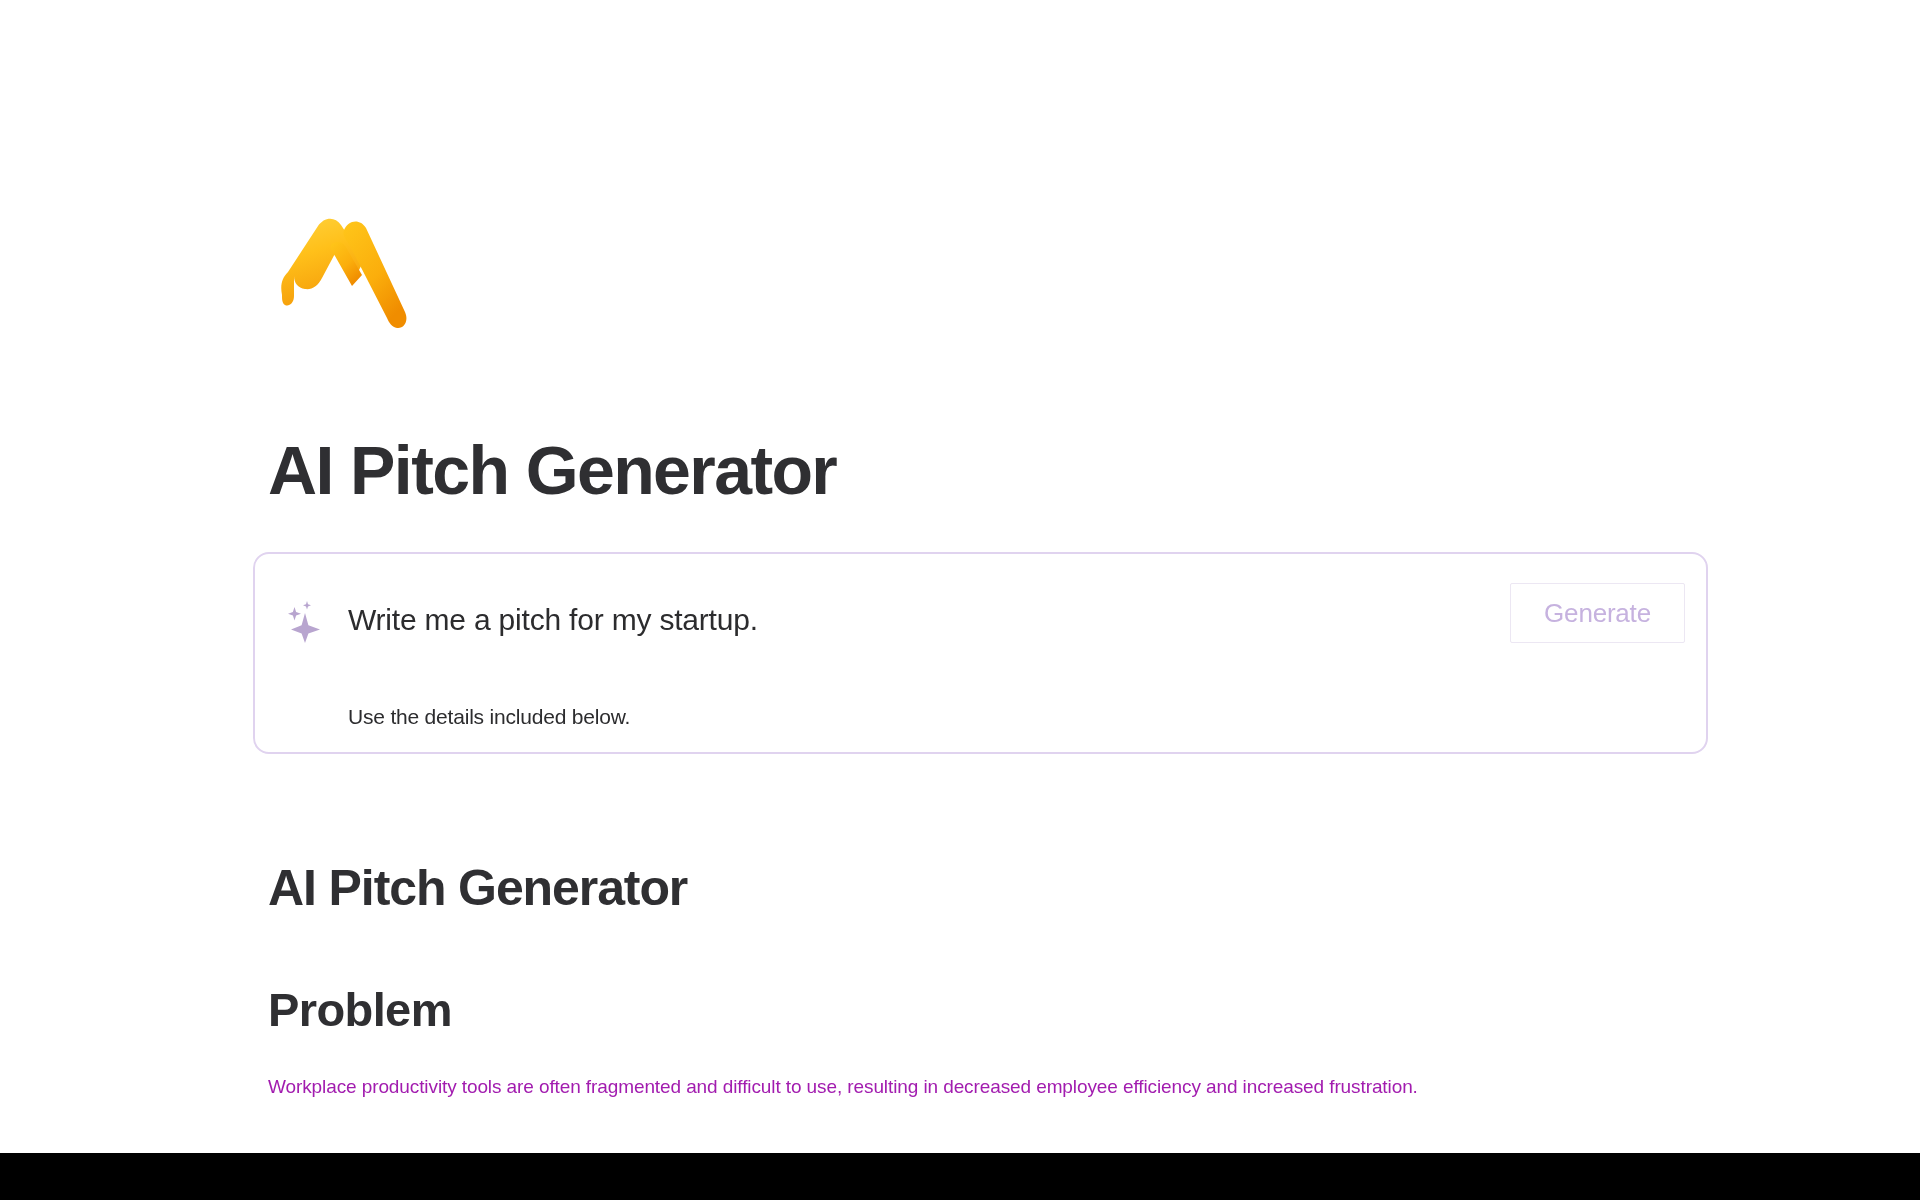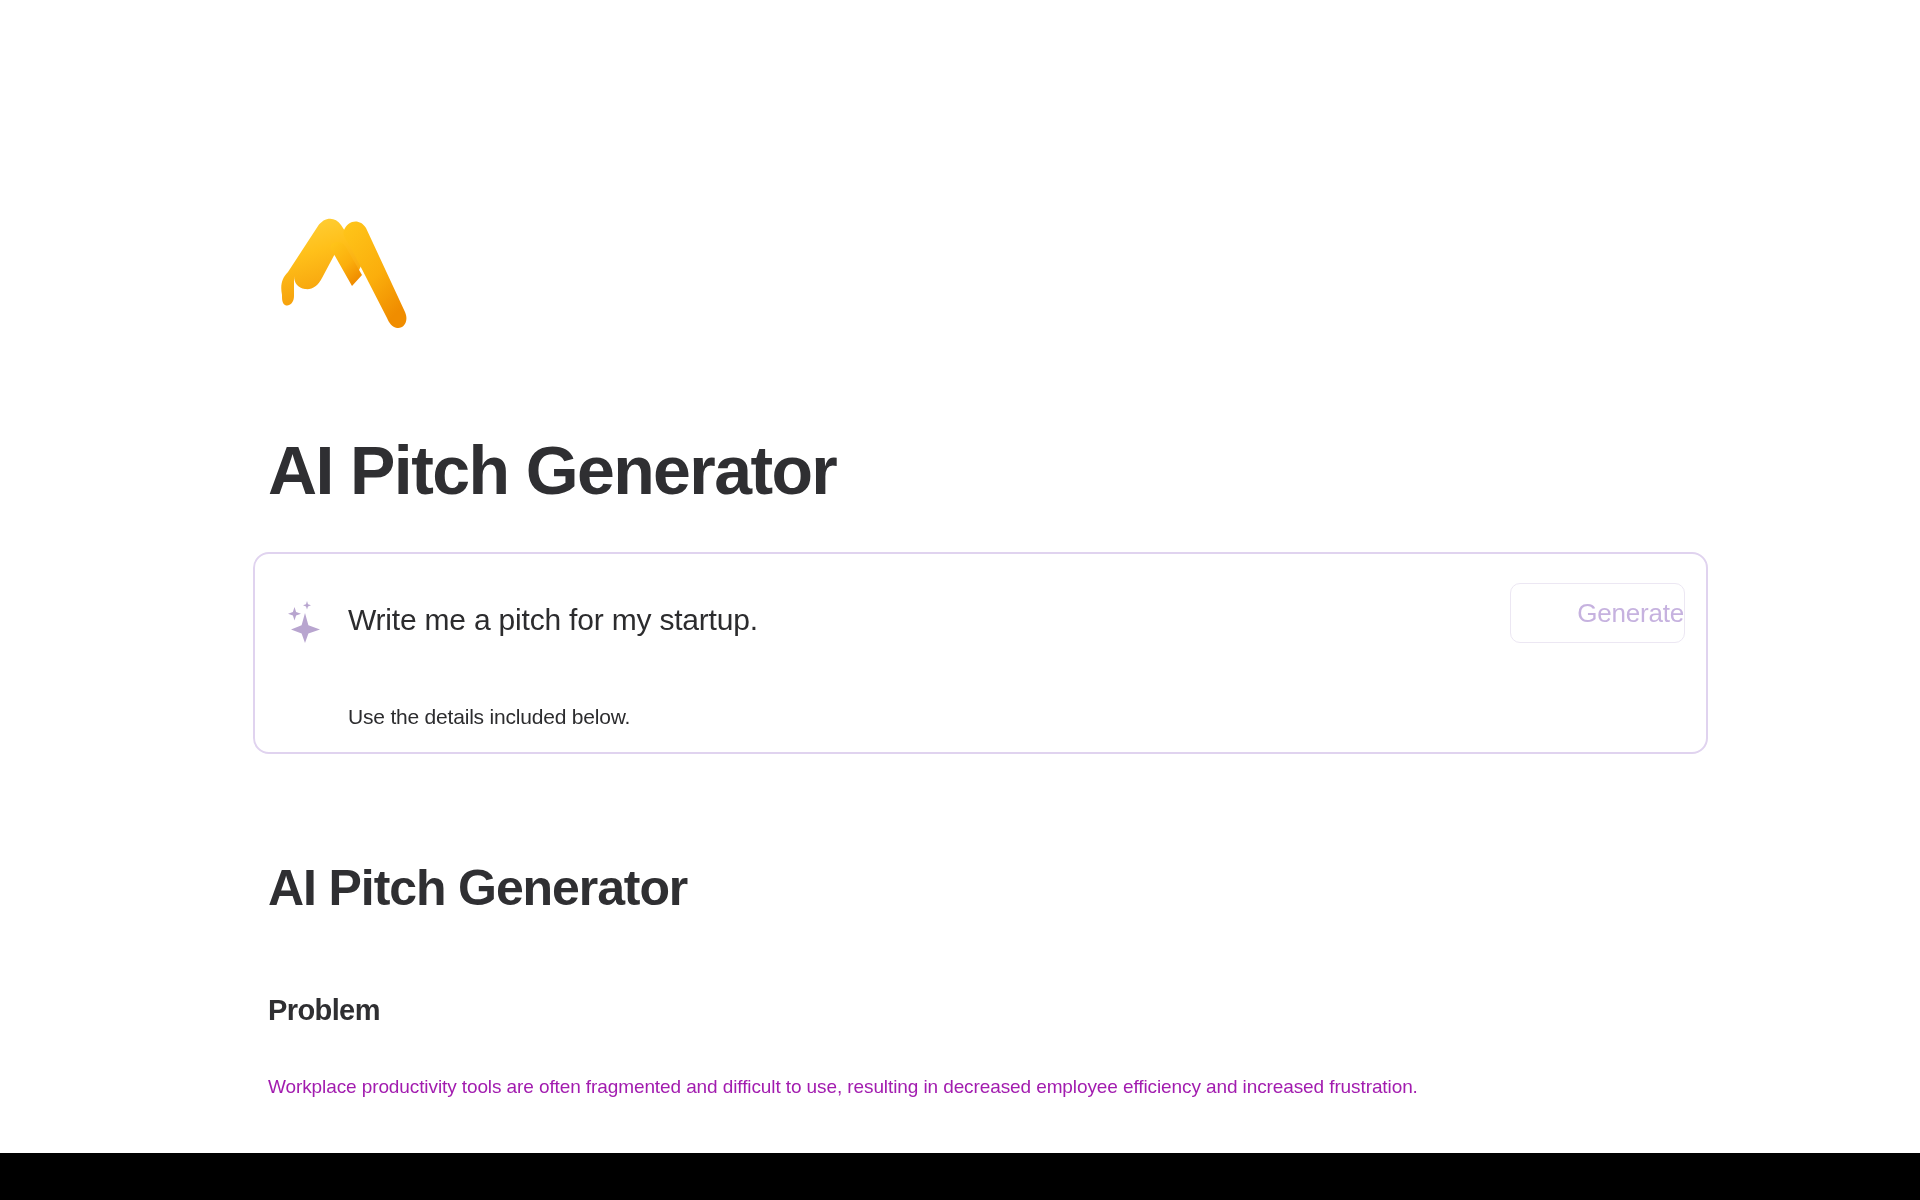--- a/index.html
+++ b/index.html
@@ -90,47 +90,47 @@
   }
 
   .generate-button {
     position: absolute;
     right: 21px;
     top: 29px;
     width: 175px;
     height: 60px;
     background: #ffffff;
     border: 1.5px solid #ece7f3;
-    border-radius: 10px;
+    border-radius: 2px;
     color: #c6b2df;
     font-family: "Liberation Sans", sans-serif;
     font-size: 26px;
     line-height: 57px;
-    text-align: right;
+    text-align: center;
     cursor: pointer;
     letter-spacing: -0.2px;
   }
 
   
   .doc-title {
     position: absolute;
     left: 268px;
     top: 858px;
     font-size: 50px;
     line-height: 60px;
     font-weight: 700;
     letter-spacing: -1.1px;
     color: #2f2f32;
   }
 
   .section-heading {
     position: absolute;
     left: 268px;
     top: 988px;
-    font-size: 29px;
+    font-size: 47px;
     line-height: 44px;
     font-weight: 700;
     letter-spacing: -0.6px;
     color: #2f2f32;
   }
 
   .section-body {
     position: absolute;
     left: 268px;
     top: 1063px;

